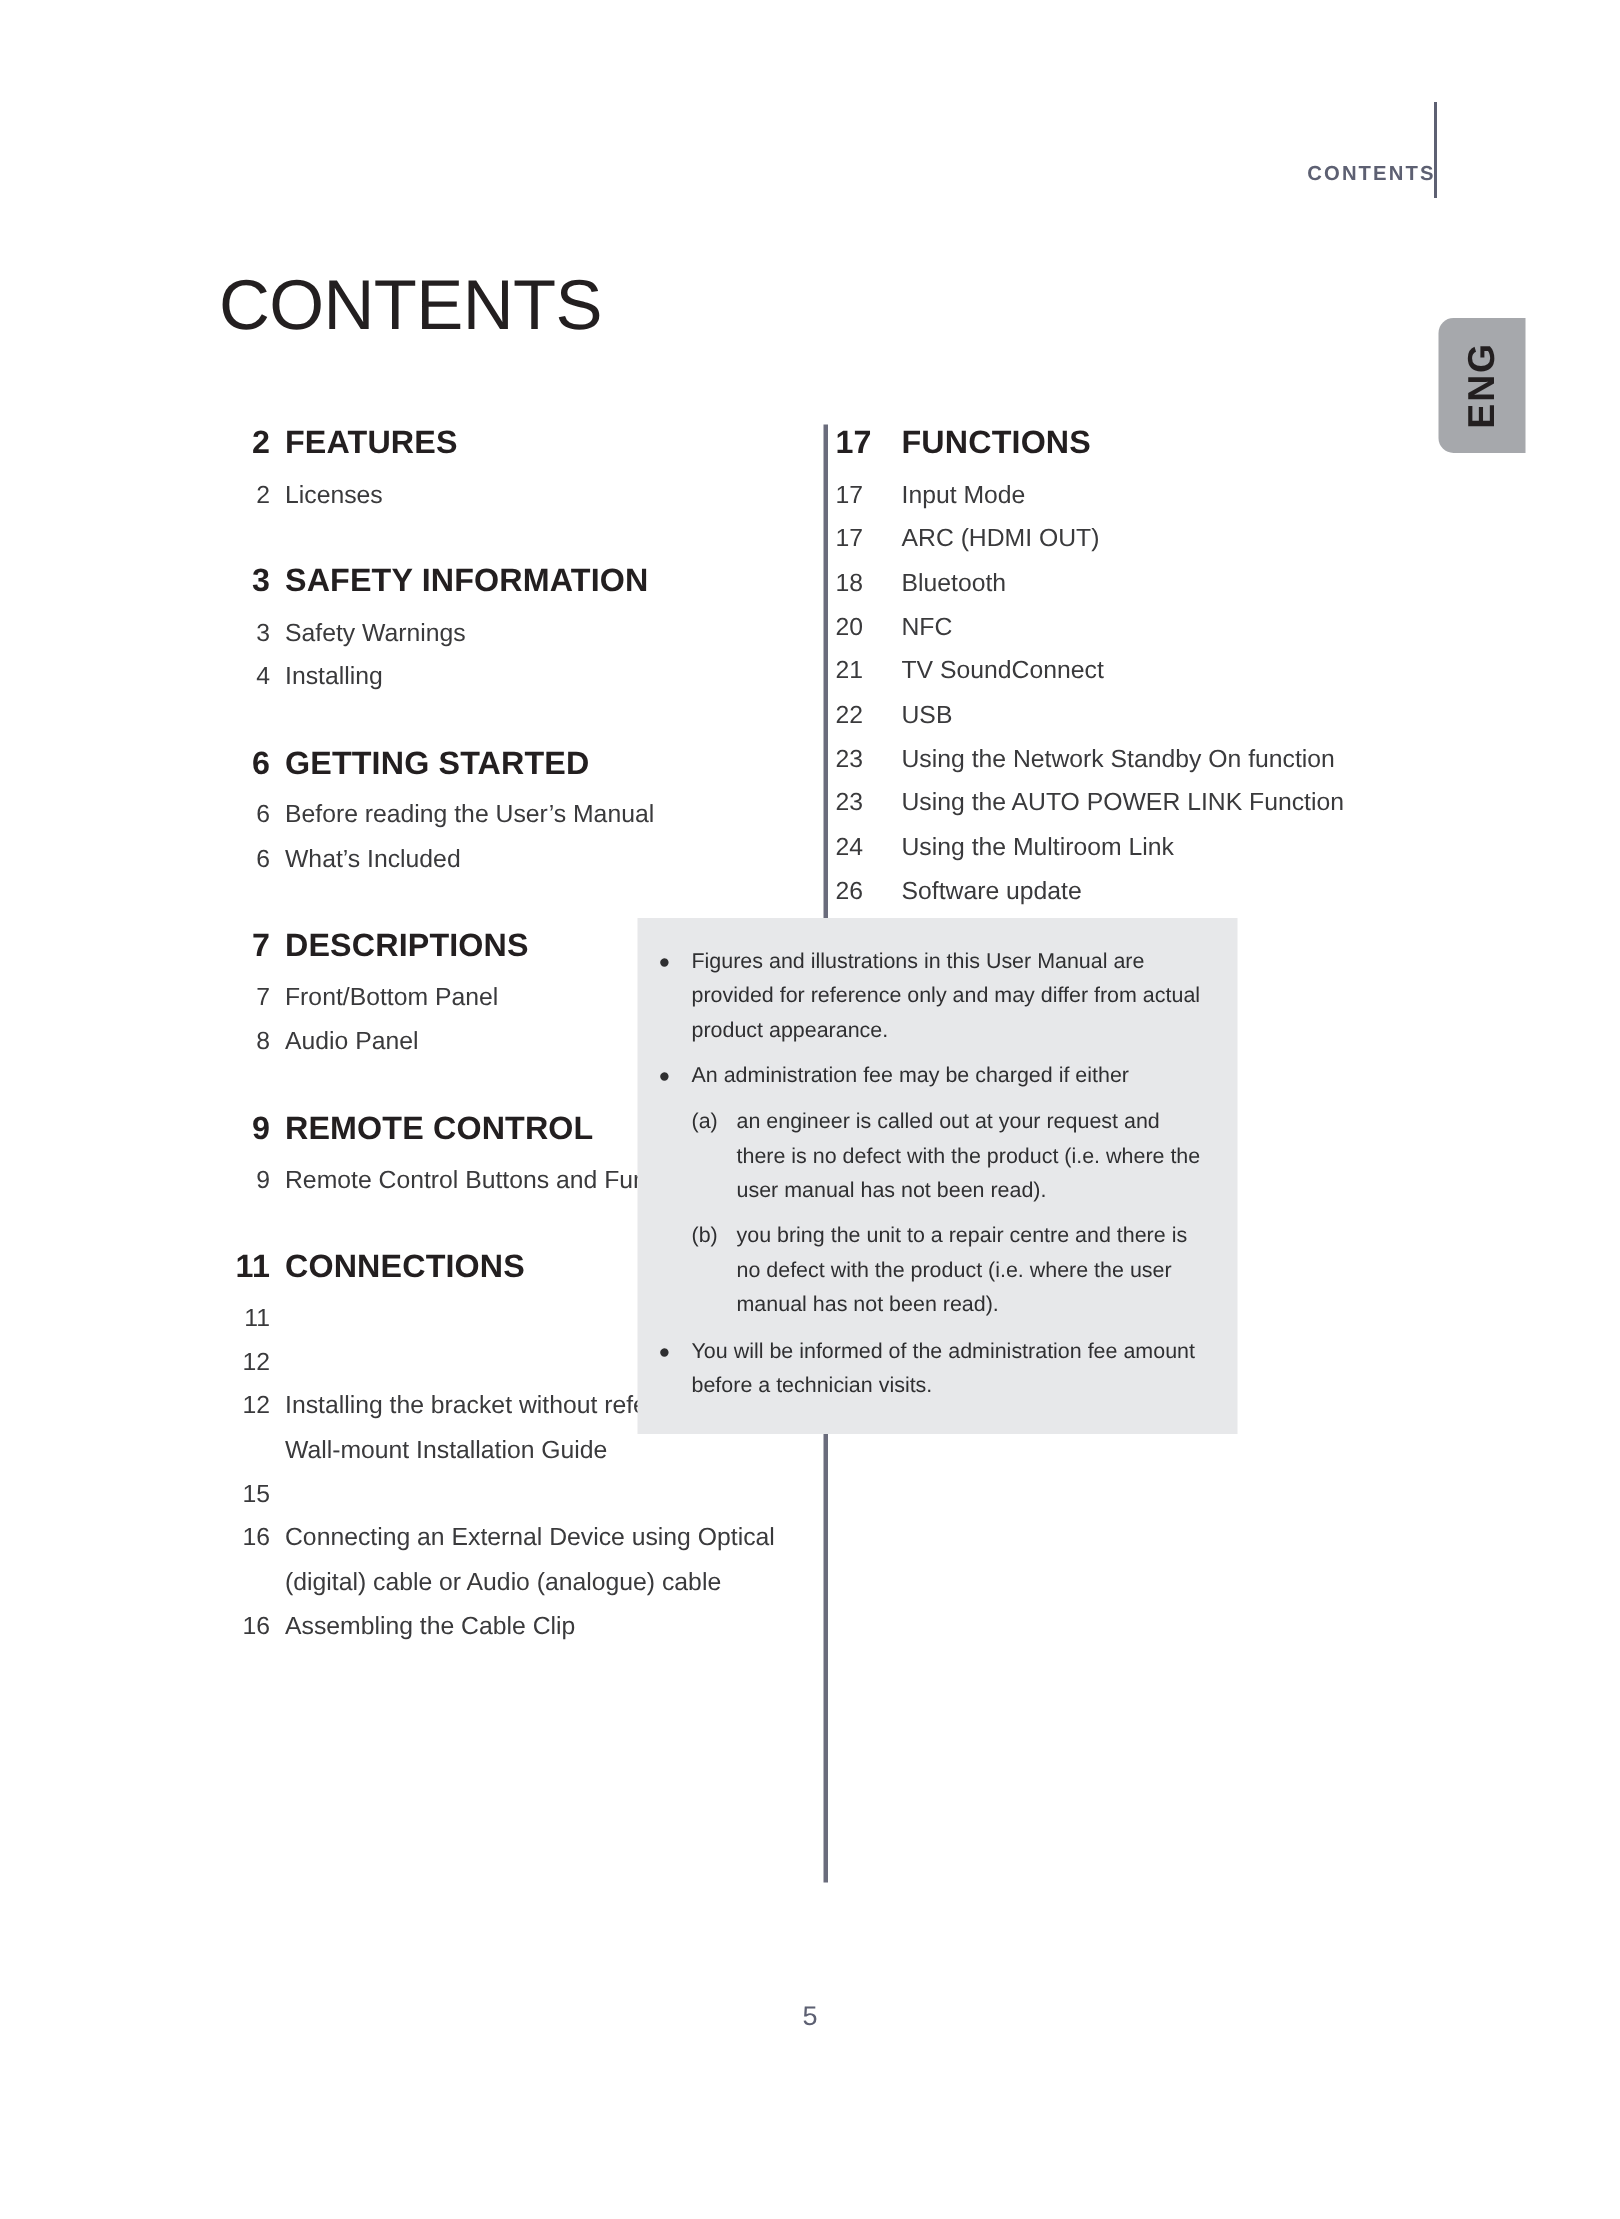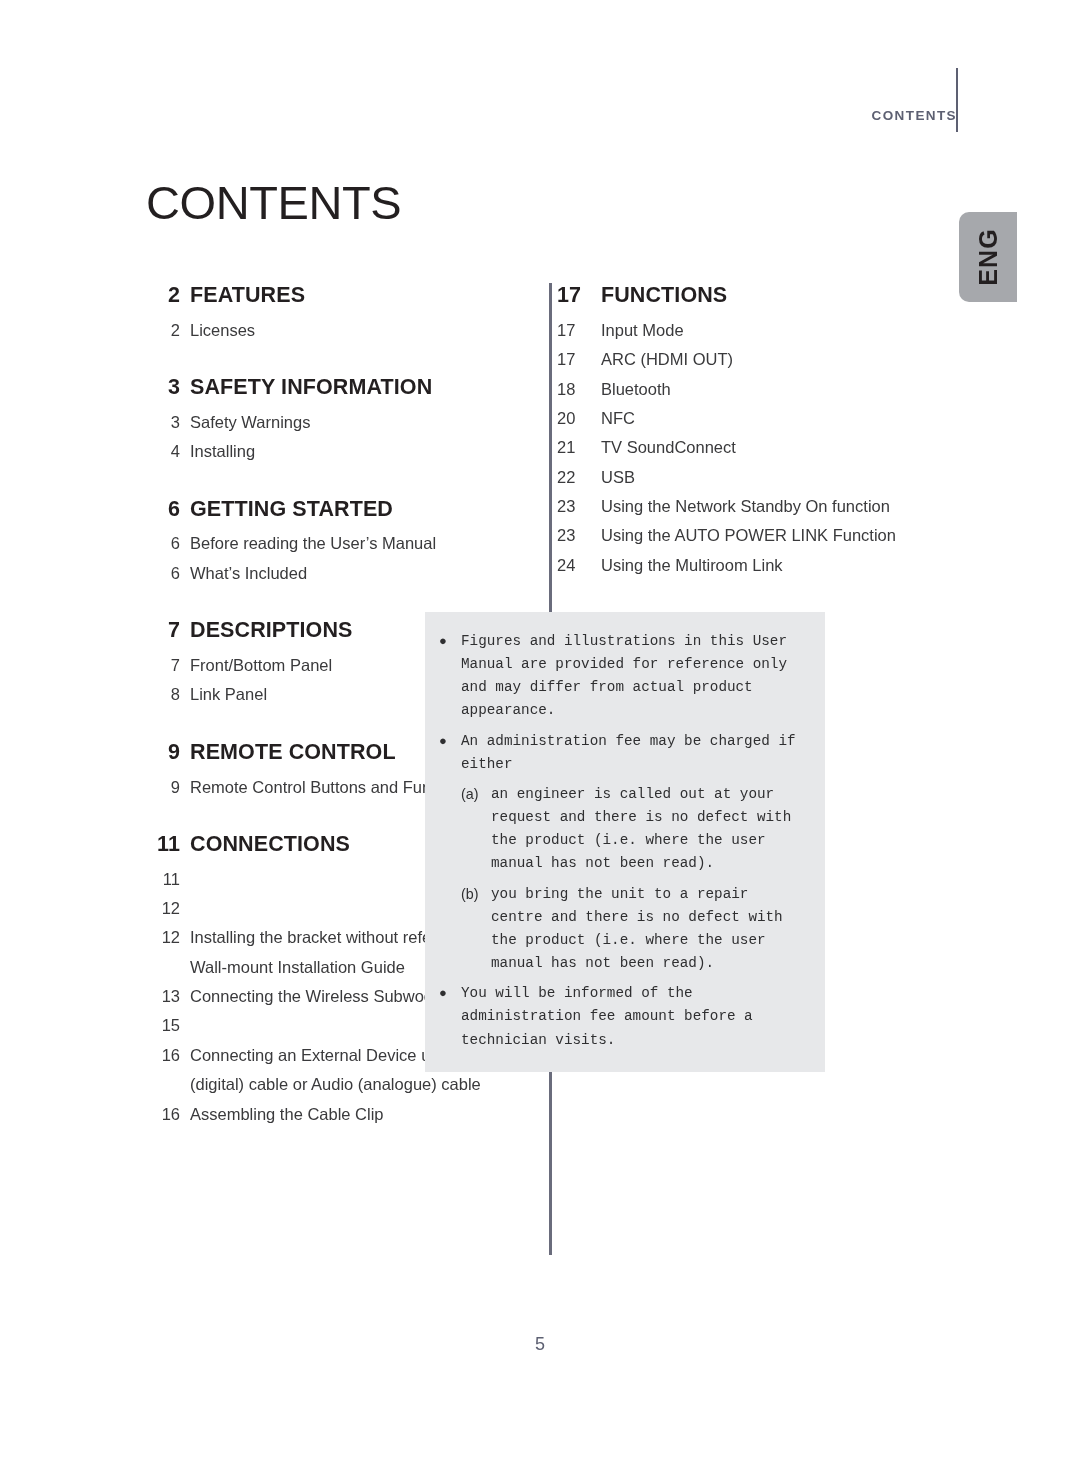--- a/index.html
+++ b/index.html
@@ -151,21 +151,21 @@
   .note-item .bullet {
     flex: 0 0 22px;
     width: 22px;
     font-size: 13px;
     line-height: 1.62;
   }
   .note-item .marker {
     flex: 0 0 30px;
     width: 30px;
   }
-  .note-item .note-text { flex: 1 1 auto; font-family: Liberation Mono, monospace; }
+  .note-item .note-text { flex: 1 1 auto; }
   .note-sub { padding-left: 22px; }
 
   
   #page-number {
     position: absolute;
     top: 1334px;
     left: 0;
     width: 1080px;
     text-align: center;
     font-size: 18px;
@@ -236,21 +236,21 @@
           <span class="num">7</span>
           <span class="title">DESCRIPTIONS</span>
         </div>
         <div class="gap-after-head"></div>
         <div class="toc-entry">
           <span class="num">7</span>
           <span class="label">Front/Bottom Panel</span>
         </div>
         <div class="toc-entry">
           <span class="num">8</span>
-          <span class="label">Link Panel</span>
+          <span class="label">Audio Panel</span>
         </div>
         <div class="section-gap"></div>
       </div>
       <div class="toc-section">
         <div class="section-head">
           <span class="num">9</span>
           <span class="title">REMOTE CONTROL</span>
         </div>
         <div class="gap-after-head"></div>
         <div class="toc-entry">
@@ -269,24 +269,20 @@
           <span class="num">11</span>
         </div>
         <div class="toc-entry">
           <span class="num">12</span>
         </div>
         <div class="toc-entry">
           <span class="num">12</span>
           <span class="label">Installing the bracket without referring to the Wall-mount Installation Guide</span>
         </div>
         <div class="toc-entry">
-          <span class="num">13</span>
-          <span class="label">Connecting the Wireless Subwoofer</span>
-        </div>
-        <div class="toc-entry">
           <span class="num">15</span>
         </div>
         <div class="toc-entry">
           <span class="num">16</span>
           <span class="label">Connecting an External Device using Optical (digital) cable or Audio (analogue) cable</span>
         </div>
         <div class="toc-entry">
           <span class="num">16</span>
           <span class="label">Assembling the Cable Clip</span>
         </div>
@@ -327,20 +323,24 @@
           <span class="num">23</span>
           <span class="label">Using the Network Standby On function</span>
         </div>
         <div class="toc-entry">
           <span class="num">23</span>
           <span class="label">Using the AUTO POWER LINK Function</span>
         </div>
         <div class="toc-entry">
           <span class="num">24</span>
           <span class="label">Using the Multiroom Link</span>
+        </div>
+        <div class="toc-entry">
+          <span class="num">26</span>
+          <span class="label">Software update</span>
         </div>
         <div class="section-gap"></div>
       </div>
       <div class="toc-section">
         <div class="section-head">
           <span class="num">27</span>
           <span class="title">TROUBLESHOOTING</span>
         </div>
         <div class="section-gap-tight"></div>
       </div>

